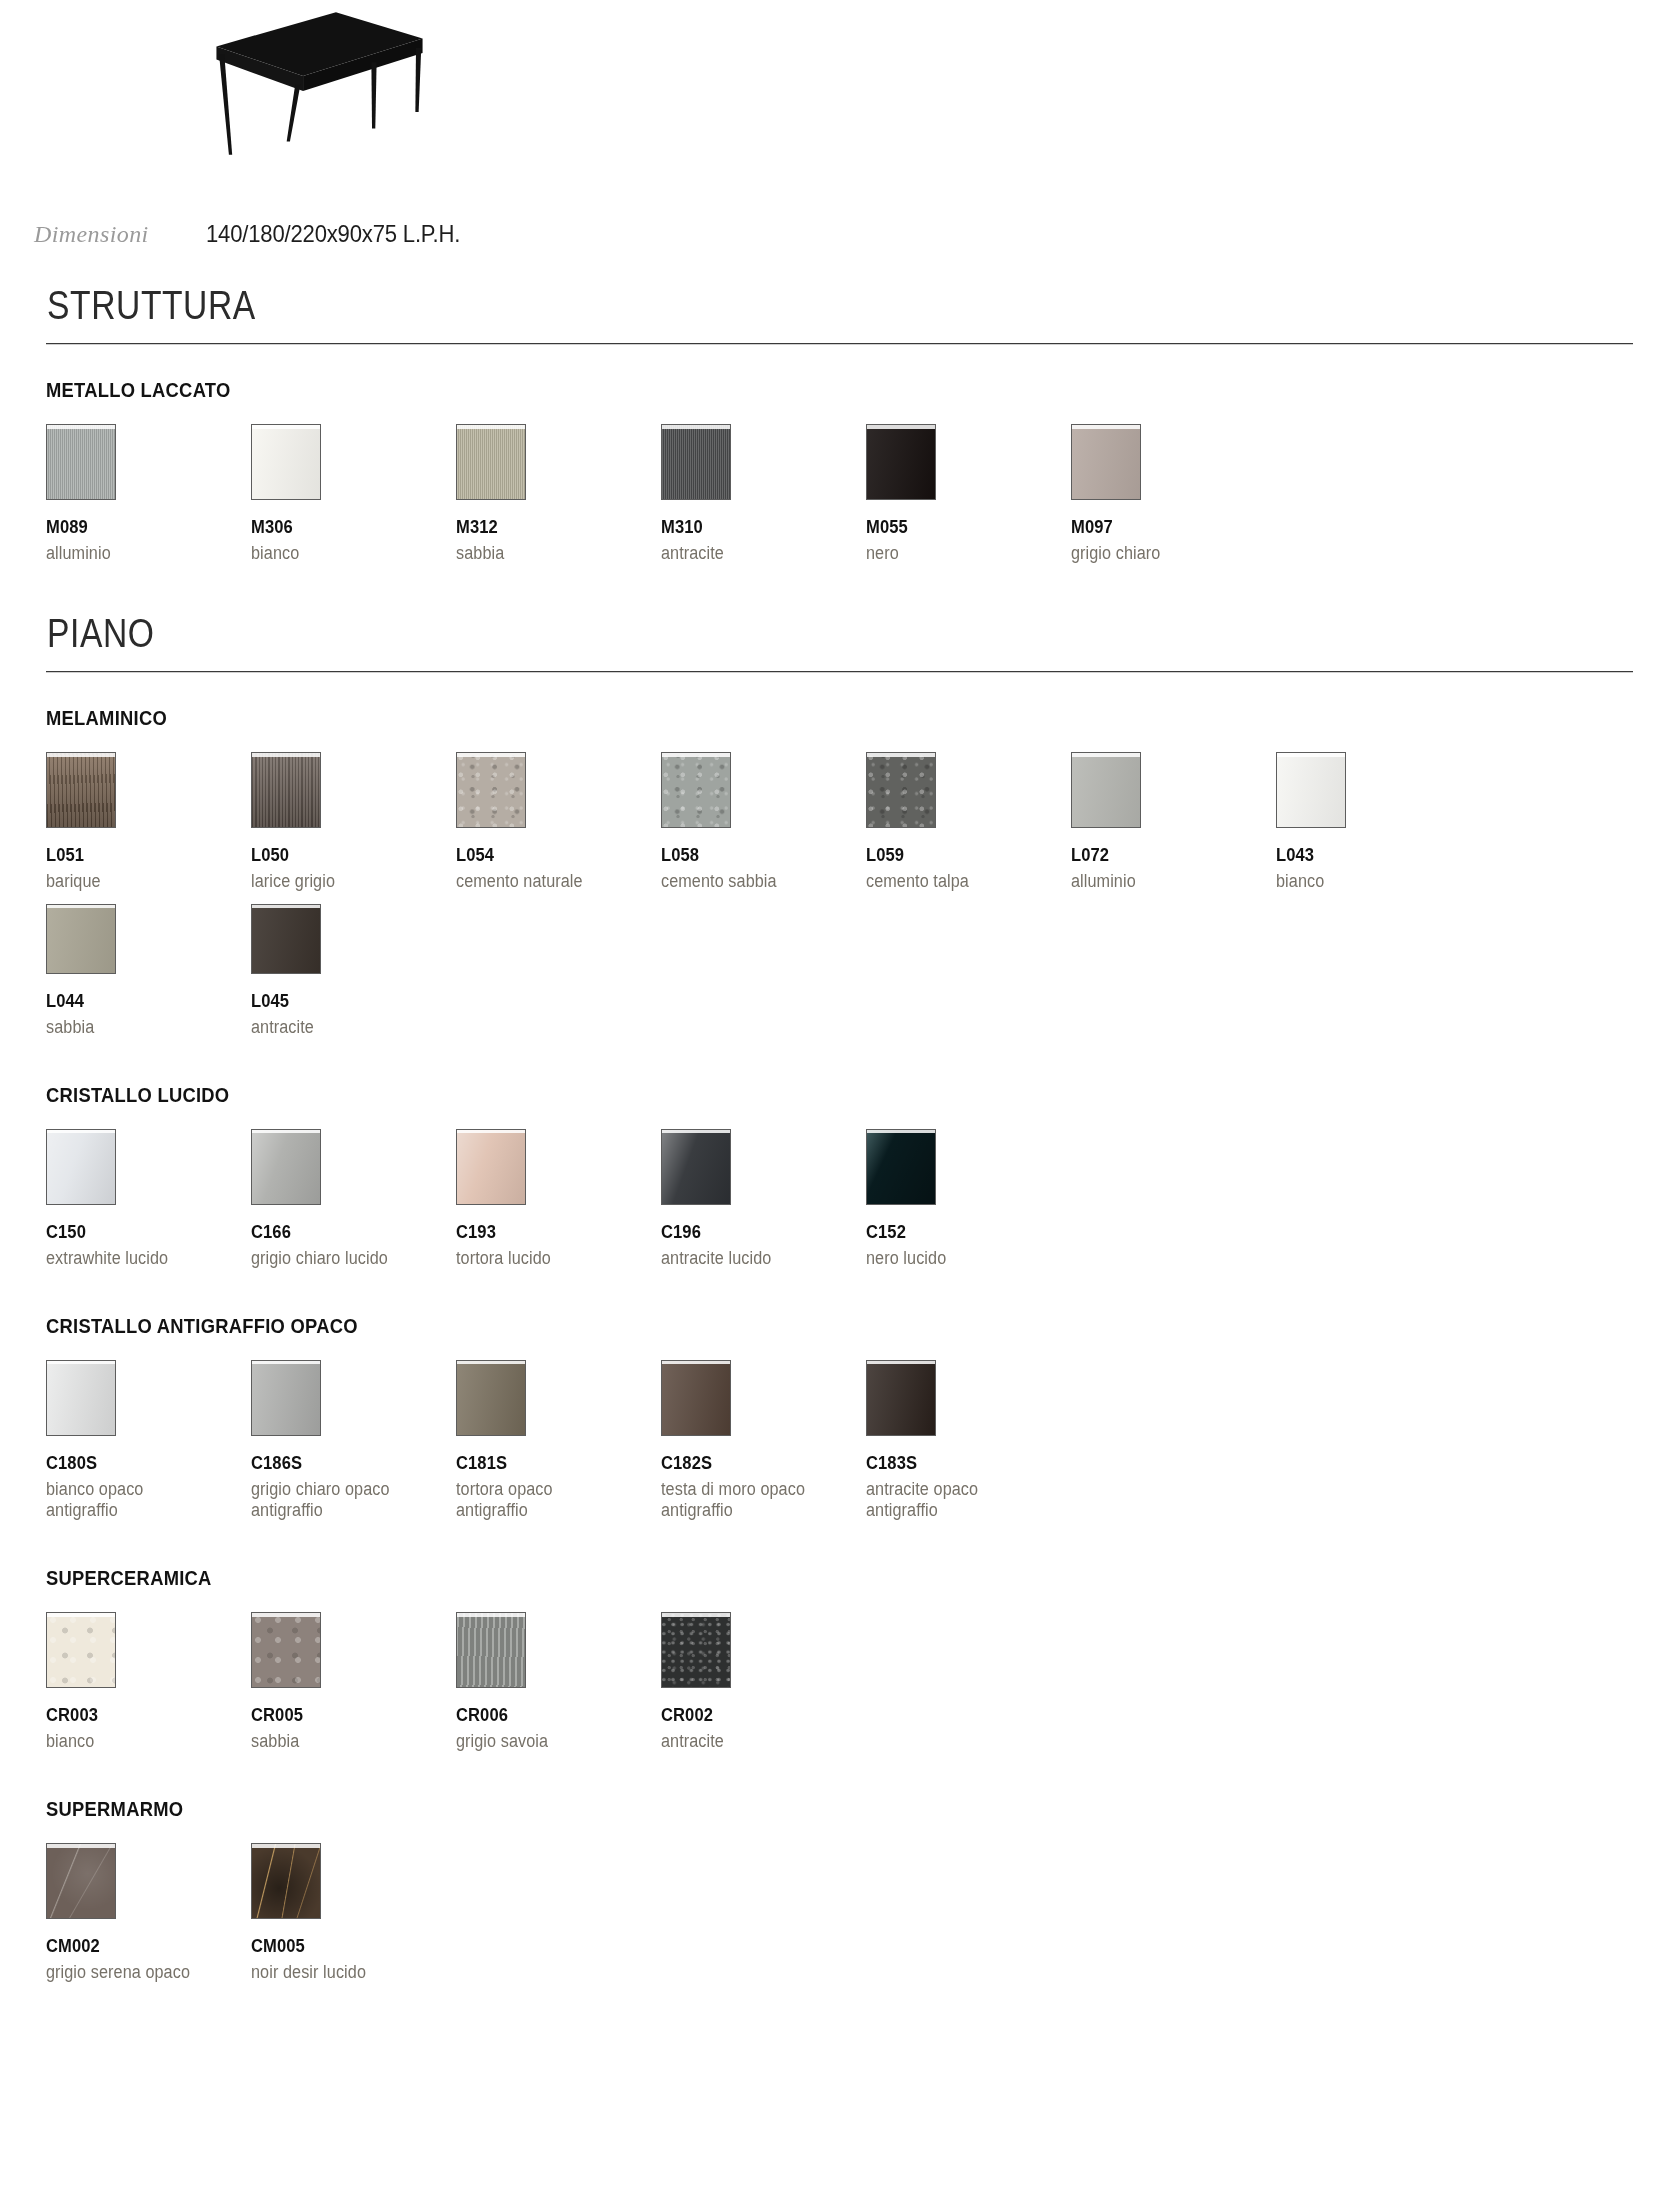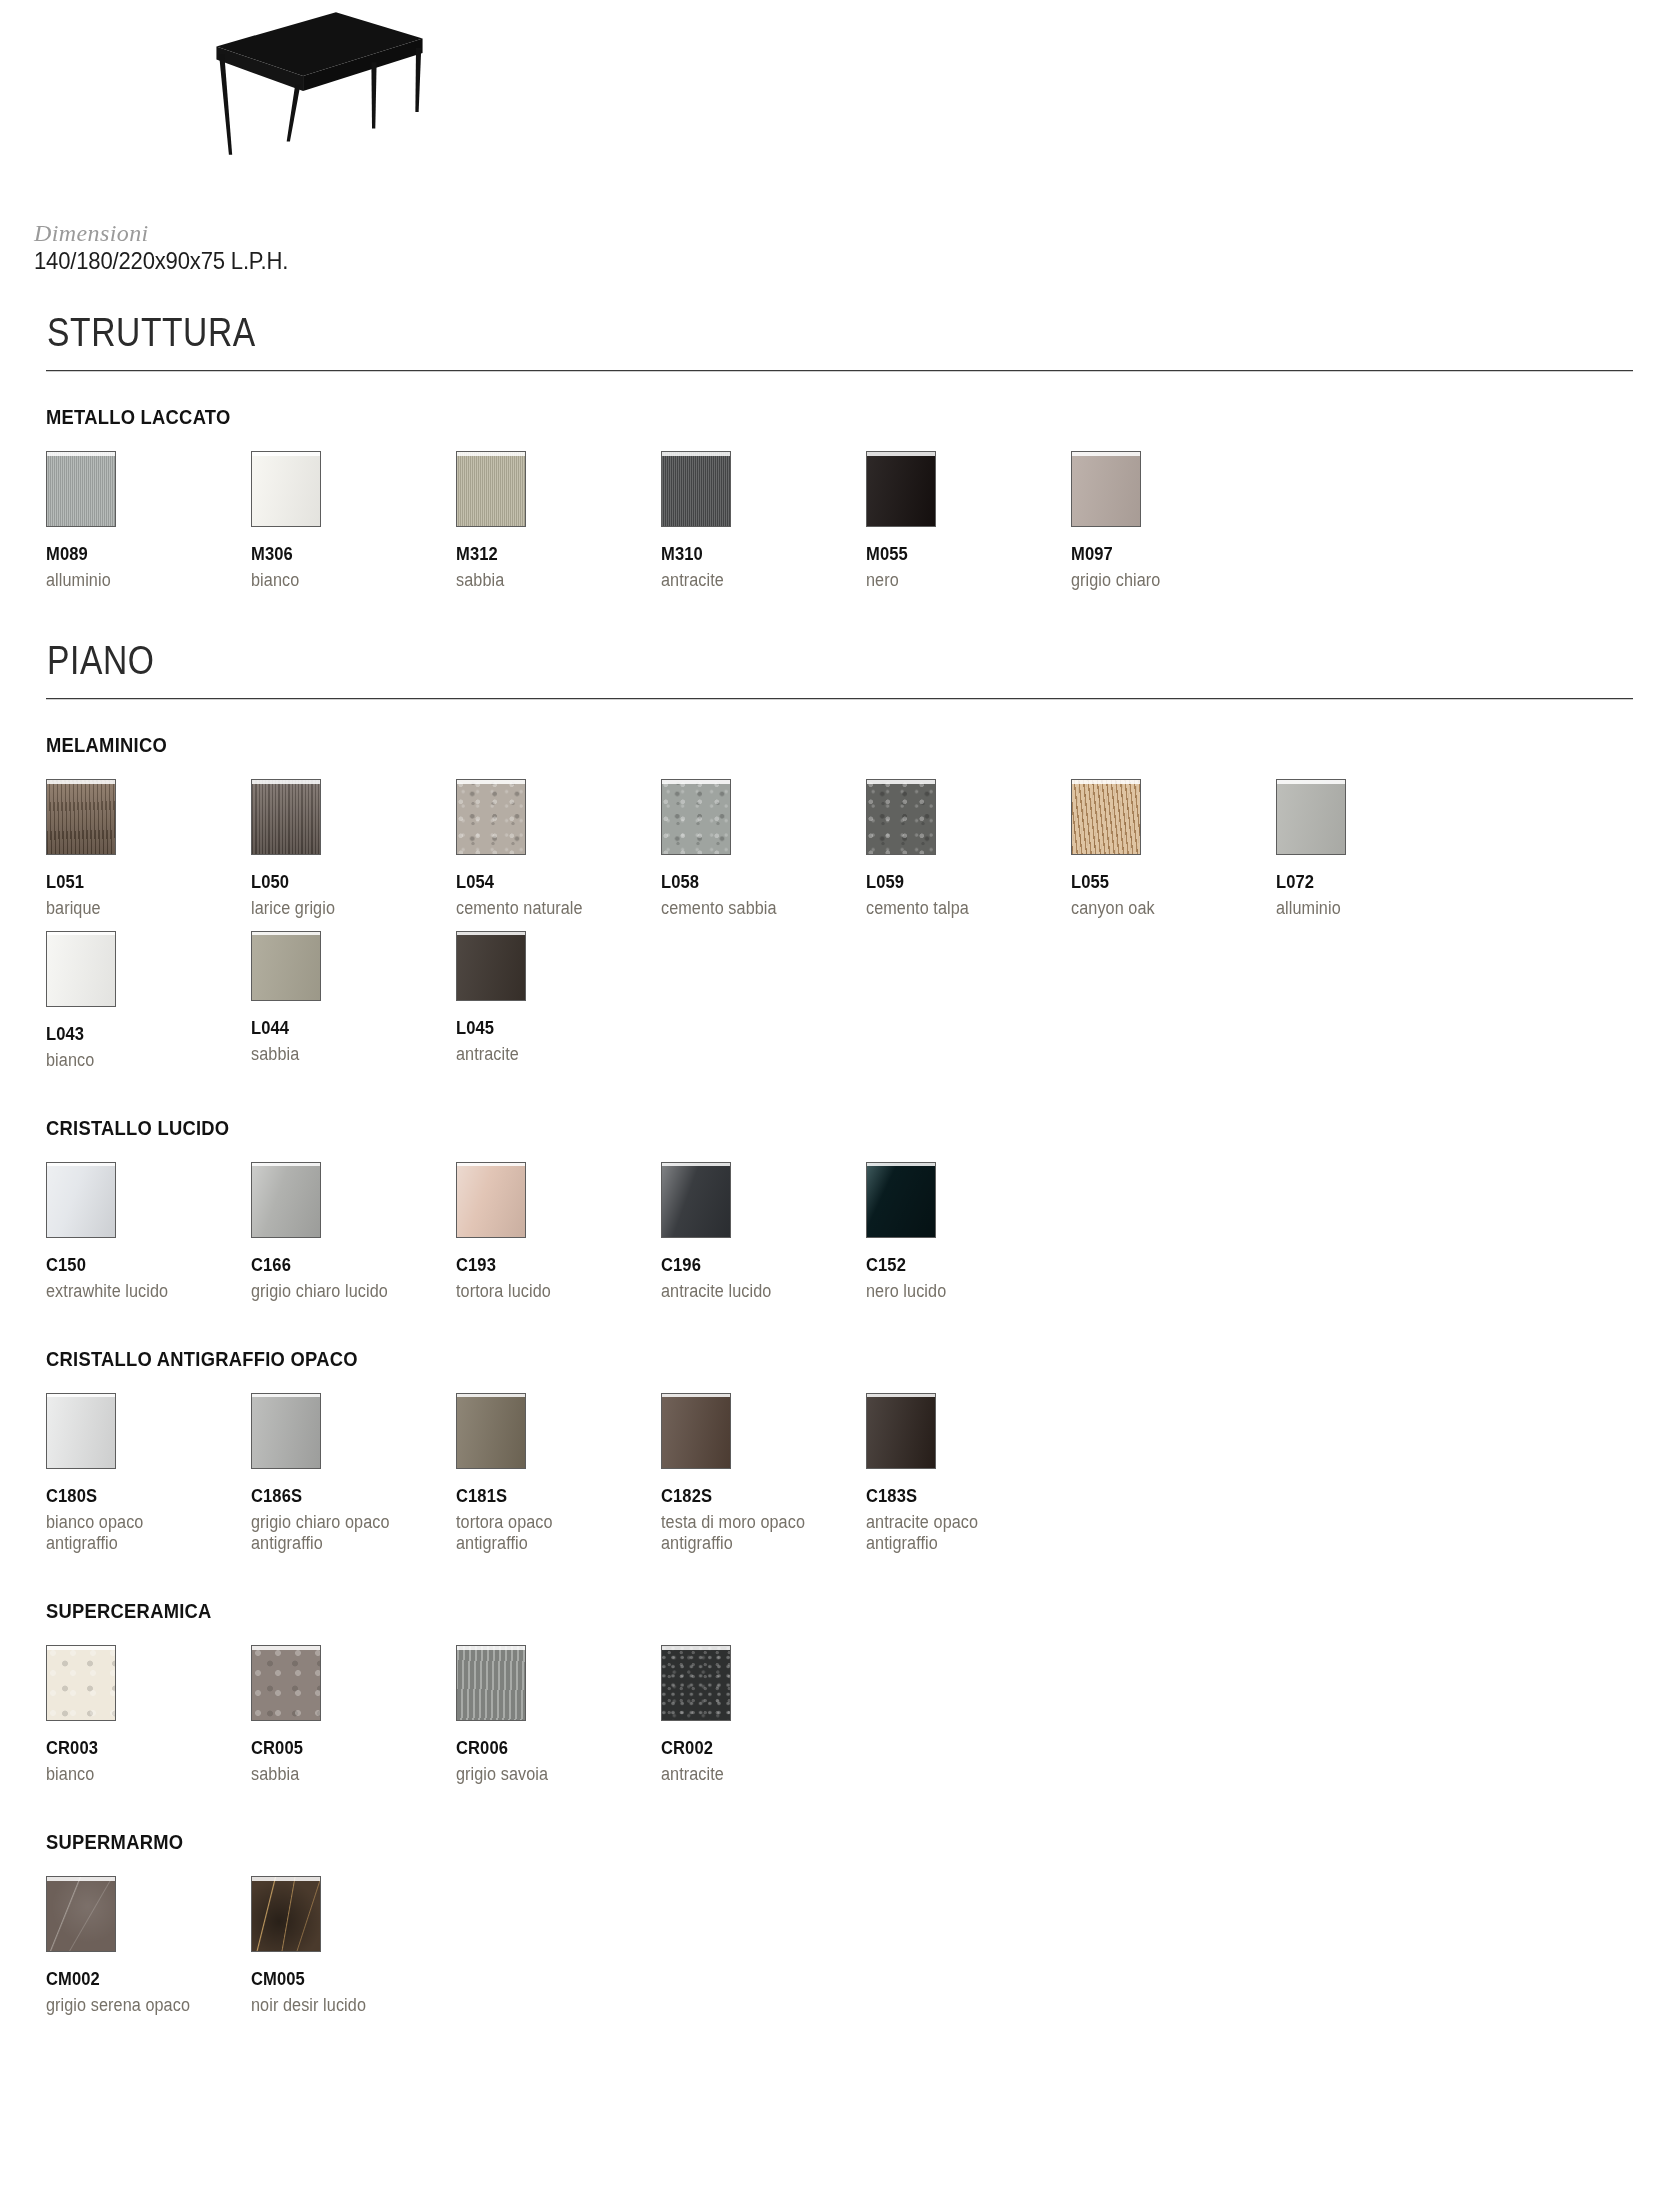--- a/index.html
+++ b/index.html
@@ -12,21 +12,21 @@
   }
   .page { position:relative; width:1679px; height:2194px; padding:0 46px; }
 
   
   .product-figure { position:relative; height:191px; }
   .table-svg { position:absolute; left:165px; top:6.6px; }
 
   
   .dim-row {
     display:flex; align-items:baseline;
-    margin-top:29px; margin-left:-12px;flex-direction:column;
+    margin-top:29px; margin-left:-12px;
   }
   .dim-label {
     width:172px;
     font-family:"Liberation Serif", serif;
     font-style:italic; font-size:24px;
     color:#9a9a9a; letter-spacing:0.4px;
   }
   .dim-value {
     font-size:24px; color:#1d1d1d;
     font-stretch:condensed; letter-spacing:-0.2px;
@@ -218,29 +218,20 @@
               <div class="swatch-chip">
                 <div class="base" style="background: rgb(97, 98, 95);"></div>
                 <div class="tex" style="background-image:radial-gradient(circle at 22% 28%,rgba(255,255,255,.30) 0 2px,transparent 2.6px),radial-gradient(circle at 68% 62%,rgba(0,0,0,.22) 0 2px,transparent 2.6px),radial-gradient(circle at 42% 80%,rgba(255,255,255,.22) 0 1.3px,transparent 2px),radial-gradient(circle at 80% 18%,rgba(0,0,0,.16) 0 1.3px,transparent 2px);background-size:17px 17px,22.4px 22.4px,14.5px 14.5px,20px 20px;"></div>
                 <div class="gloss"></div>
               </div>
               <div class="swatch-code">L059</div>
               <div class="swatch-desc">cemento talpa</div>
             </div>
             <div class="swatch-cell">
               <div class="swatch-chip">
-                <div class="base" style="background: rgb(196, 160, 119);"></div>
-                <div class="tex" style="background-image:repeating-linear-gradient(84deg,rgba(120,80,40,.38) 0 1.3px,rgba(255,240,215,.45) 1.3px 4.6px),repeating-linear-gradient(96deg,rgba(110,72,34,.22) 0 0.7px,transparent 0.7px 7.2px);"></div>
-                <div class="gloss"></div>
-              </div>
-              <div class="swatch-code">L055</div>
-              <div class="swatch-desc">canyon oak</div>
-            </div>
-            <div class="swatch-cell">
-              <div class="swatch-chip">
                 <div class="base" style="background: rgb(182, 183, 178);"></div>
                 <div class="tex" style="background-image:linear-gradient(100deg,rgba(255,255,255,.10),rgba(0,0,0,.08));"></div>
                 <div class="gloss"></div>
               </div>
               <div class="swatch-code">L072</div>
               <div class="swatch-desc">alluminio</div>
             </div>
             <div class="swatch-cell">
               <div class="swatch-chip">
                 <div class="base" style="background: rgb(246, 246, 243);"></div>

